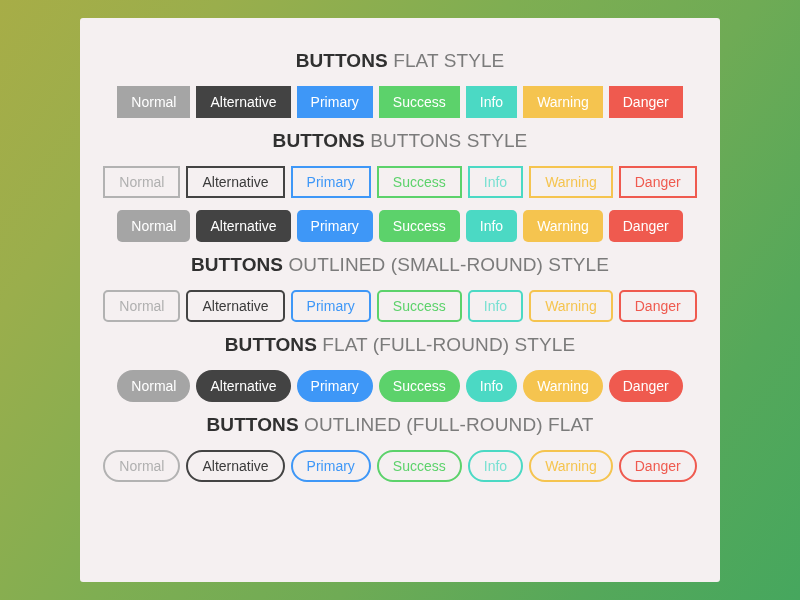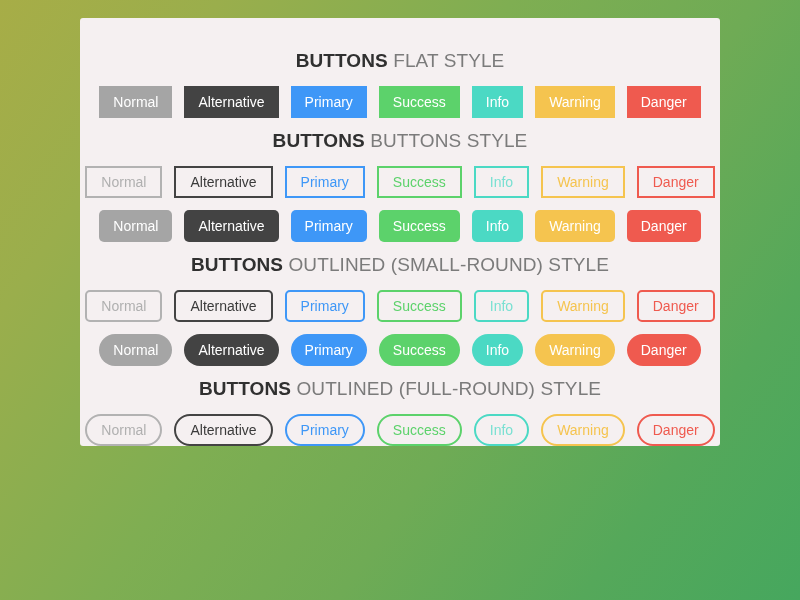--- a/index.html
+++ b/index.html
@@ -19,21 +19,21 @@
         #6fab55 62%,
         #55a85a 82%,
         #46a75e 100%);
   }
 
   #card {
     position: absolute;
     left: 80px;
     top: 18px;
     width: 640px;
-    height: 428px;
+    height: 564px;
     background: #f5f0f1;
     border-radius: 3px;
     display: flex;
     flex-direction: column;
     justify-content: flex-start;
     padding-top: 20px;
   }
 
   .section {
     width: 100%;
@@ -50,21 +50,21 @@
   }
   .section-title .strong {
     font-weight: bold;
     color: #303030;
   }
 
   .btn-row {
     display: flex;
     justify-content: center;
     align-items: flex-start;
-    gap: 12px;
+    gap: 6px;
   }
 
   .btn {
     height: 32px;
     line-height: 32px;
     padding: 0 14px;
     font-size: 14px;
     font-family: "Liberation Sans", sans-serif;
     text-align: center;
     white-space: nowrap;
@@ -148,32 +148,33 @@
         <button class="btn outlined c-normal r-small">Normal</button>
         <button class="btn outlined c-alternative r-small">Alternative</button>
         <button class="btn outlined c-primary r-small">Primary</button>
         <button class="btn outlined c-success r-small">Success</button>
         <button class="btn outlined c-info r-small">Info</button>
         <button class="btn outlined c-warning r-small">Warning</button>
         <button class="btn outlined c-danger r-small">Danger</button>
       </div>
     </div>
     <div class="section">
+      <div class="section-title"><span class="strong">BUTTONS</span><span> FLAT (FULL-ROUND) STYLE</span></div>
       <div class="btn-row">
         <button class="btn flat c-normal r-full">Normal</button>
         <button class="btn flat c-alternative r-full">Alternative</button>
         <button class="btn flat c-primary r-full">Primary</button>
         <button class="btn flat c-success r-full">Success</button>
         <button class="btn flat c-info r-full">Info</button>
         <button class="btn flat c-warning r-full">Warning</button>
         <button class="btn flat c-danger r-full">Danger</button>
       </div>
     </div>
     <div class="section">
-      <div class="section-title"><span class="strong">BUTTONS</span><span> OUTLINED (FULL-ROUND) STYLE</span></div>
+      <div class="section-title"><span class="strong">BUTTONS</span><span> OUTLINED (FULL-ROUND) FLAT</span></div>
       <div class="btn-row">
         <button class="btn outlined c-normal r-full">Normal</button>
         <button class="btn outlined c-alternative r-full">Alternative</button>
         <button class="btn outlined c-primary r-full">Primary</button>
         <button class="btn outlined c-success r-full">Success</button>
         <button class="btn outlined c-info r-full">Info</button>
         <button class="btn outlined c-warning r-full">Warning</button>
         <button class="btn outlined c-danger r-full">Danger</button>
       </div>
     </div>

